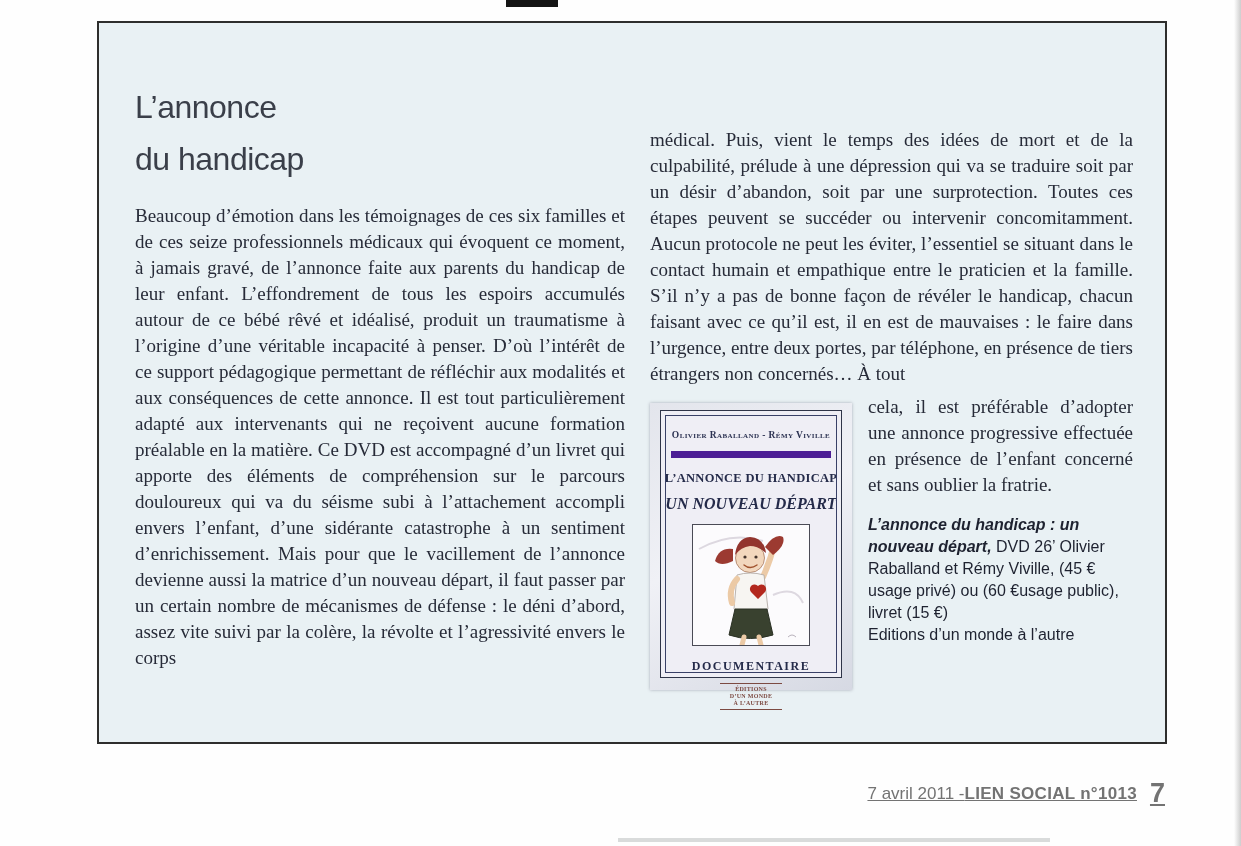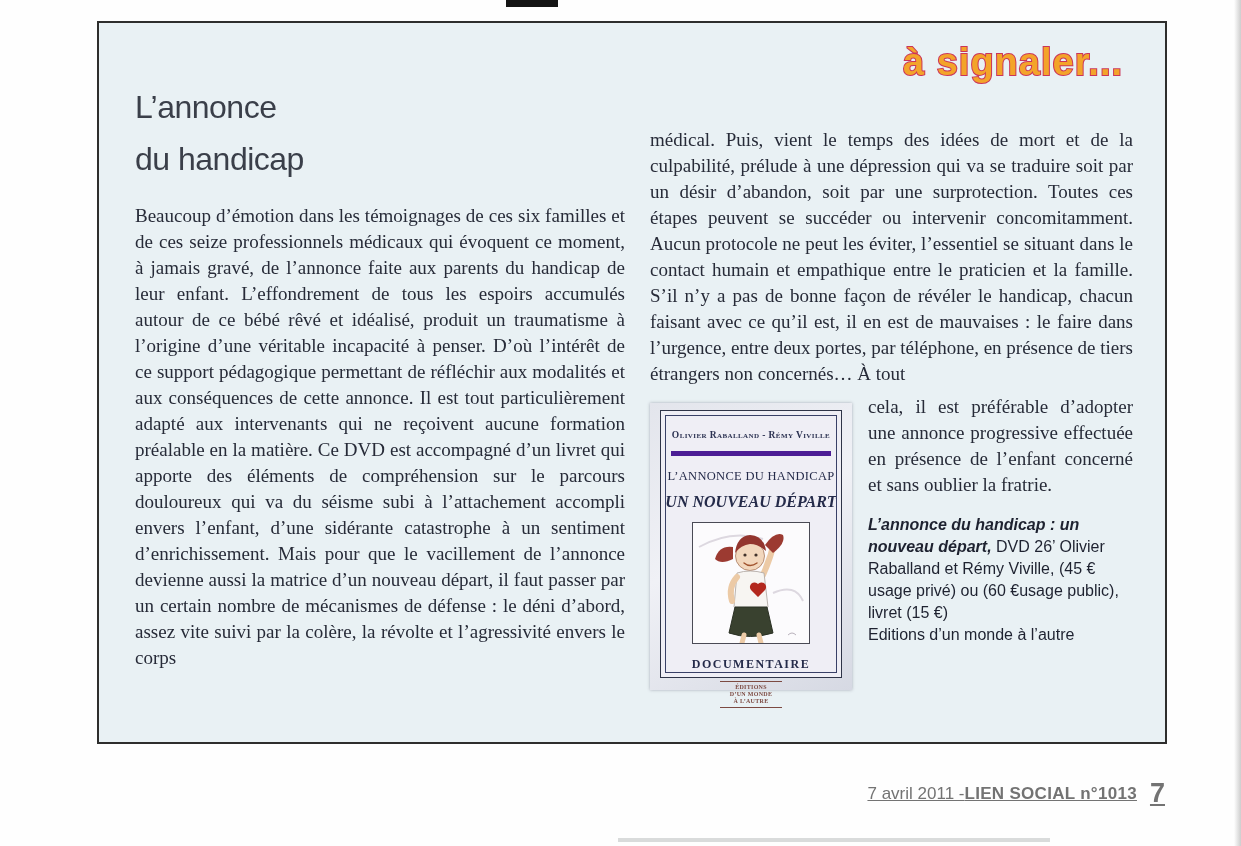--- a/index.html
+++ b/index.html
@@ -65,26 +65,26 @@
     background:#efeef5;
     border:1px solid #2f3448;
     text-align:center;
   }
   .dvd-inner-frame { position:absolute; inset:4px; border:1px solid #394067; pointer-events:none; }
   .dvd-authors {
     margin:11px 10px 0 10px; padding-bottom:3px;
     font-variant:small-caps; font-weight:bold;
     font-family:"Liberation Serif", serif;
     font-size:9.5px; letter-spacing:.4px; color:#2c3252;
-    border-bottom:5px solid #4c1d95;
+    border-bottom:7px solid #4c1d95;
   }
   .dvd-title {
     margin-top:7px;
     font-family:"Liberation Serif", serif;
-    font-weight:normal; font-size:12.5px; letter-spacing:.3px; color:#252b4a;
+    font-weight:bold; font-size:12.5px; letter-spacing:.3px; color:#252b4a;
   }
   .dvd-subtitle {
     font-family:"Liberation Serif", serif;
     font-weight:bold; font-style:italic; font-size:16px; color:#252b4a;
   }
   .dvd-art-frame {
     width:118px; height:122px; margin:7px auto 0 auto;
     border:1px solid #4a4a55; background:#fcfbfd;
     overflow:hidden;
   }
@@ -120,21 +120,20 @@
 </style>
 </head>
 <body>
 
 <div class="artifact-top"></div>
 <div class="artifact-bottom"></div>
 <div class="scan-edge-right"></div>
 
 <div class="content-box">
 
-  <div class="masthead">à signaler...</div>
 
   <h1 class="page-title">
     <span>L’annonce</span>
     <span>du handicap</span>
   </h1>
 
   <div class="col-left body-text">Beaucoup d’émotion dans les témoignages de ces six familles et de ces seize professionnels médicaux qui évoquent ce moment, à jamais gravé, de l’annonce faite aux parents du handicap de leur enfant. L’effondrement de tous les espoirs accumulés autour de ce bébé rêvé et idéalisé, produit un traumatisme à l’origine d’une véritable incapacité à penser. D’où l’intérêt de ce support pédagogique permettant de réfléchir aux modalités et aux conséquences de cette annonce. Il est tout particulièrement adapté aux intervenants qui ne reçoivent aucune formation préalable en la matière. Ce DVD est accompagné d’un livret qui apporte des éléments de compréhension sur le parcours douloureux qui va du séisme subi à l’attachement accompli envers l’enfant, d’une sidérante catastrophe à un sentiment d’enrichissement. Mais pour que le vacillement de l’annonce devienne aussi la matrice d’un nouveau départ, il faut passer par un certain nombre de mécanismes de défense : le déni d’abord, assez vite suivi par la colère, la révolte et l’agressivité envers le corps</div>
 
   <div class="col-right body-text">
     <p class="part1">médical. Puis, vient le temps des idées de mort et de la culpabilité, prélude à une dépression qui va se traduire soit par un désir d’abandon, soit par une surprotection. Toutes ces étapes peuvent se succéder ou intervenir concomitamment. Aucun protocole ne peut les éviter, l’essentiel se situant dans le contact humain et empathique entre le praticien et la famille. S’il n’y a pas de bonne façon de révéler le handicap, chacun faisant avec ce qu’il est, il en est de mauvaises : le faire dans l’urgence, entre deux portes, par téléphone, en présence de tiers étrangers non concernés… À tout</p>

